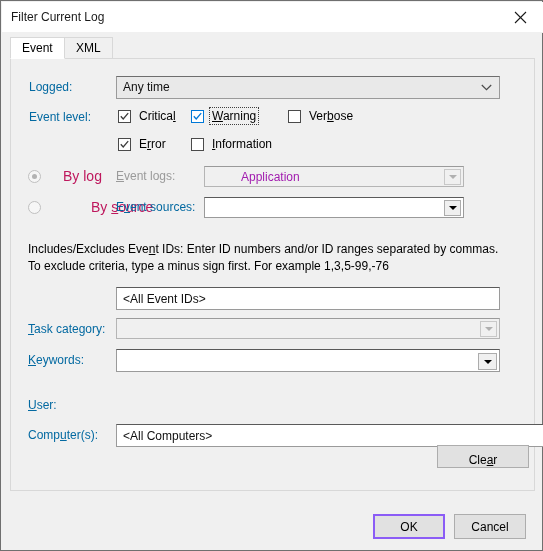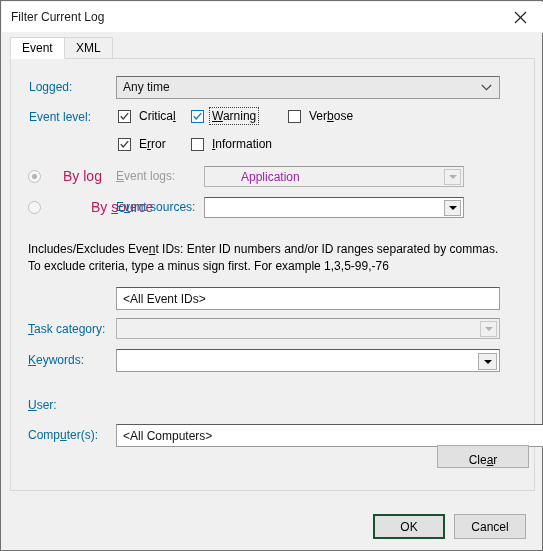--- a/index.html
+++ b/index.html
@@ -245,21 +245,21 @@
     border: 1px solid #adadad;
     font-size: 12px;
     color: #000;
     text-align: center;
     white-space: nowrap;
     display: flex;
     align-items: center;
     justify-content: center;
   }
   .btn.default {
-    border: 2px solid #14532d;
+    border: 2px solid #8b5cf6;
     background: #e1e1e1;
   }
 </style>
 </head>
 <body>
 
 <div class="dialog">
 
   <div class="titlebar">
     <div class="title-text">Filter Current Log</div>

